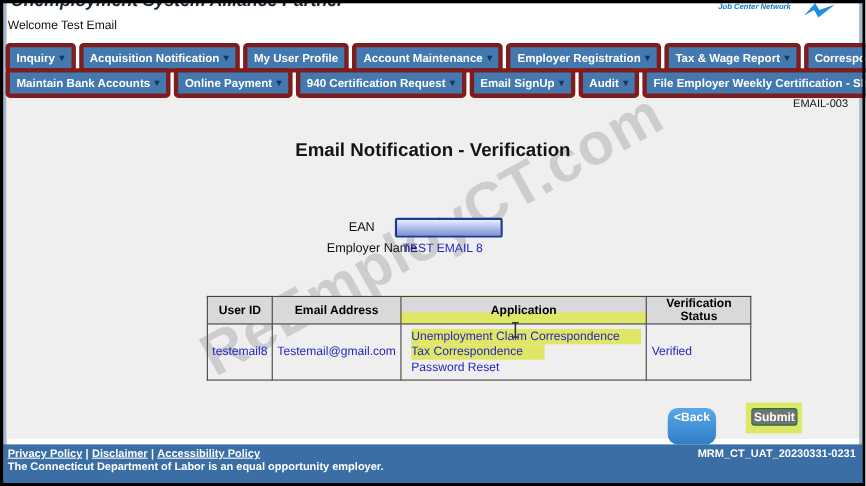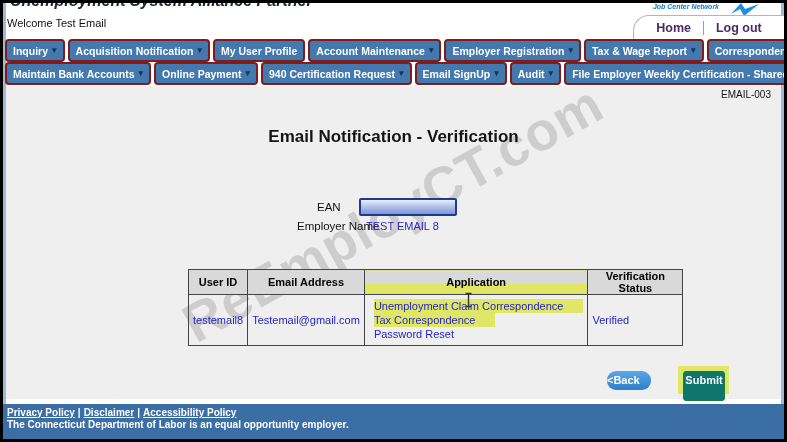--- a/index.html
+++ b/index.html
@@ -18,21 +18,21 @@
 
   .home-tab { position:absolute; right:3px; top:15px; height:23px; width:150px; background:#fff;
     border:1px solid #b5b5b5; border-right:none; border-bottom:none; border-radius:16px 0 0 0;
     display:flex; align-items:center; justify-content:center; gap:12px; z-index:3;
     font-size:12.5px; font-weight:bold; color:#4c2a68; }
   .home-tab .tab-link { cursor:pointer; }
   .tab-divider { width:1px; height:14px; background:#9a9a9a; }
 
   .nav-row { position:absolute; left:5px; display:flex; gap:3px; z-index:3; }
   .nav-row.r1 { top:39px; } .nav-row.r2 { top:62px; }
-  .nav-btn { background:#4379ae; border:2px solid #7f1d1d; color:#fff; font-size:10.5px; font-weight:bold;
+  .nav-btn { background:#4379ae; border:4px solid #7f1d1d; color:#fff; font-size:10.5px; font-weight:bold;
     height:19px; padding:0 6px; border-radius:4px; white-space:nowrap; display:flex; align-items:center; gap:4px; cursor:pointer; }
   .caret { color:#16365c; font-size:9px; line-height:1; }
 
   .content-bg { position:absolute; left:6px; right:6px; top:86px; height:313px; background:#efefef; z-index:1; }
   .watermark { position:absolute; left:172px; top:300px; transform:rotate(-29deg); transform-origin:0 0;
     font-size:54px; font-weight:bold; color:#9f9f9f; opacity:0.42; z-index:2; white-space:nowrap; letter-spacing:1px; }
 
   .email-code { position:absolute; right:16px; top:89px; font-size:10px; color:#111; z-index:3; }
   .page-title { position:absolute; left:0; right:0; top:127px; text-align:center; font-size:17px; font-weight:bold; color:#141414; z-index:3; }
   .required { position:absolute; left:0; right:0; top:150px; text-align:center; font-size:10.5px; color:#222; z-index:3; }
@@ -49,25 +49,25 @@
   .v-table th, .v-table td { border:1px solid #444; }
   .v-table th { background:#d9d9d9; font-weight:bold; color:#000; height:20px; padding:0 3px; }
   .v-table th.app-th { background:linear-gradient(#d9d9d9 55%, #e0e766 55%); }
   .v-table td { color:#2525c0; text-align:left; padding:4px 4px; vertical-align:middle; }
   .app-td { text-align:left !important; padding-left:9px !important; }
   .app-line { display:block; line-height:14px; width:max-content; }
   .app-line.hl { background:#e0e766; padding-right:20px; }
 
   .ibeam { position:absolute; left:463px; top:292px; z-index:4; }
 
-  .back-btn { position:absolute; left:607px; top:371px; width:44px; height:19px;
+  .back-btn { position:absolute; left:607px; top:371px; width:44px; height:33px;
     background:linear-gradient(#5aa7e8,#2f7ec7); color:#fff; border-radius:9px;
-    font-size:11px; font-weight:bold; z-index:3; line-height:19px; cursor:pointer; }
+    font-size:11px; font-weight:bold; z-index:3; text-align:center; line-height:19px; cursor:pointer; }
   .submit-hl { position:absolute; left:678px; top:366px; width:51px; height:28px; background:#dfe766; z-index:3; }
-  .submit-btn { position:absolute; left:683px; top:371px; width:42px; height:30px; background:#0f766e;
+  .submit-btn { position:absolute; left:683px; top:371px; width:42px; height:16px; background:#737373;
     border:1px solid #1d7a38; box-sizing:border-box; color:#fff; font-size:11px; font-weight:bold;
     border-radius:3px; z-index:4; line-height:17px; text-align:center; cursor:pointer; }
 
   .footer { position:absolute; left:3px; right:3px; top:404px; height:35px; background:#3a6ea5; z-index:3;
     color:#fff; font-size:10px; font-weight:bold; display:flex; justify-content:space-between; }
   .footer-left { padding:3px 0 0 4px; }
   .footer-links { margin-bottom:1px; }
   .footer-link { text-decoration:underline; cursor:pointer; }
   .footer-sep { margin:0 3px; }
   .footer-right { padding:3px 6px 2px 0; text-align:right; display:flex; flex-direction:column; justify-content:space-between; }
@@ -79,25 +79,20 @@
   <div class="edge left"></div>
   <div class="edge right"></div>
 
   <div class="app-title">Unemployment System Alliance Partner</div>
   <div class="welcome">Welcome Test Email</div>
   <div class="jcn-label">Job Center Network</div>
   <div class="jcn-bird">
     <svg width="32" height="17" viewBox="0 0 32 17">
         <path d="M2 13 L12 2 L16 8 L30 3 L15 15 L11 8 Z" fill="#1e8fe0"></path>
       </svg>
-  </div>
-  <div class="home-tab">
-    <span class="tab-link">Home</span>
-    <span class="tab-divider"></span>
-    <span class="tab-link">Log out</span>
   </div>
 
   <div class="nav-row r1">
     <div class="nav-btn">
         <span>Inquiry</span>
         <span class="caret">▾</span>
       </div>
     <div class="nav-btn">
         <span>Acquisition Notification</span>
         <span class="caret">▾</span>
@@ -200,17 +195,18 @@
   <div class="submit-btn">Submit</div>
 
   <div class="footer">
     <div class="footer-left">
       <div class="footer-links">
         <span class="footer-link">Privacy Policy</span><span class="footer-sep">|</span><span class="footer-link">Disclaimer</span><span class="footer-sep">|</span><span class="footer-link">Accessibility Policy</span>
       </div>
       <div>The Connecticut Department of Labor is an equal opportunity employer.</div>
     </div>
     <div class="footer-right">
+      <div>MRM_CT_UAT_20230331-0231</div>
     </div>
   </div>
 
   <div class="frame"></div>
 </div>
 
 </body></html>

